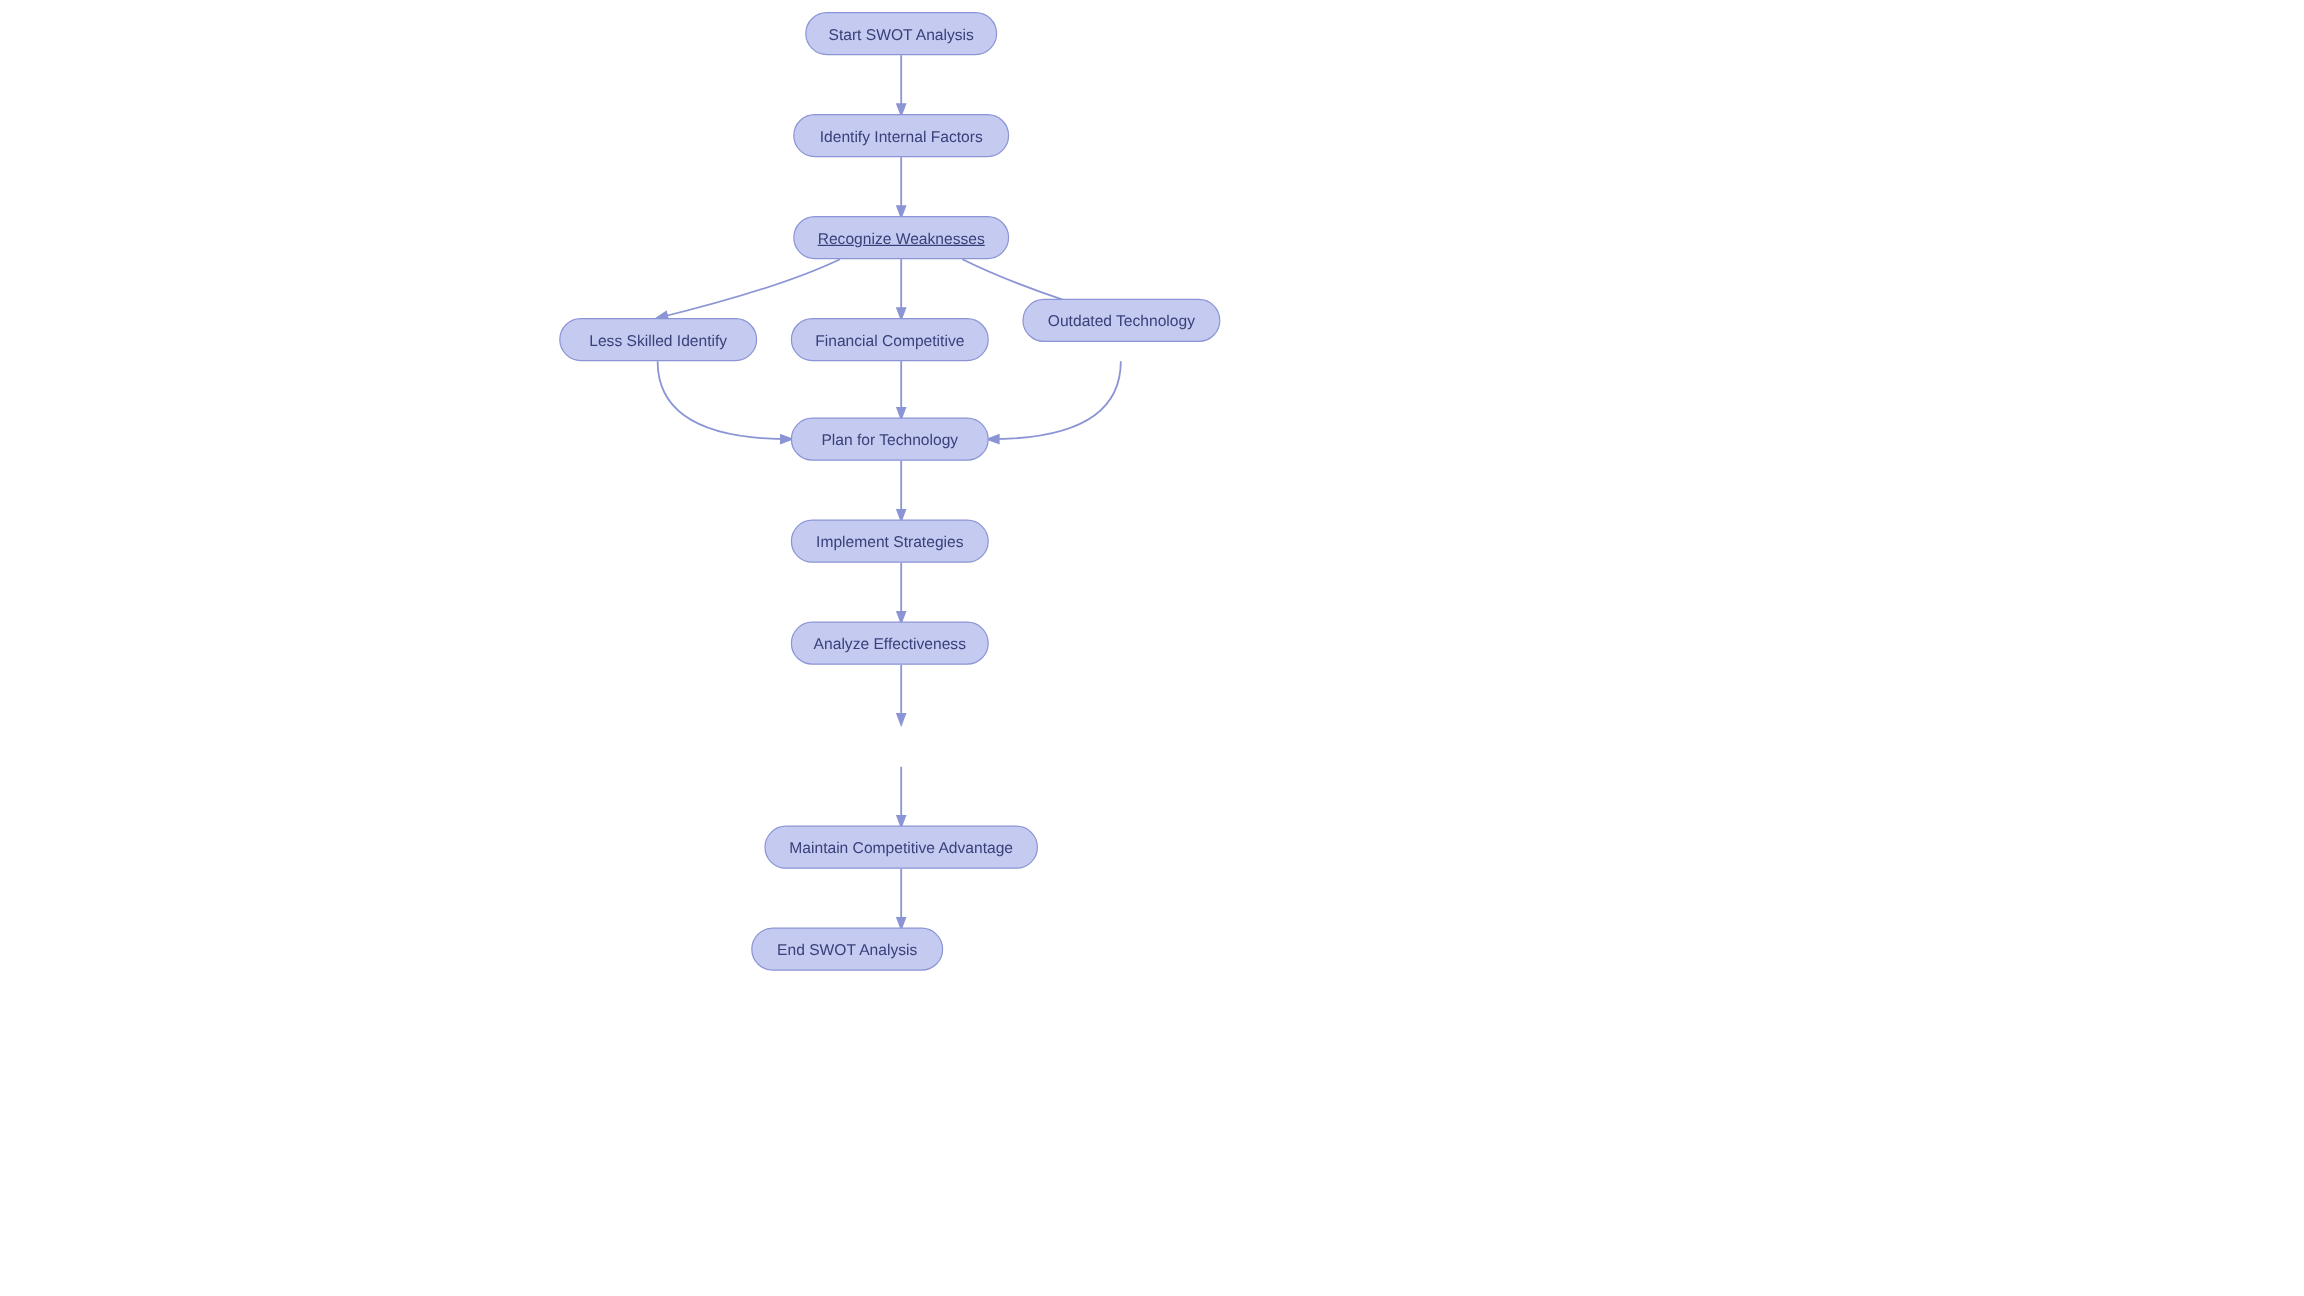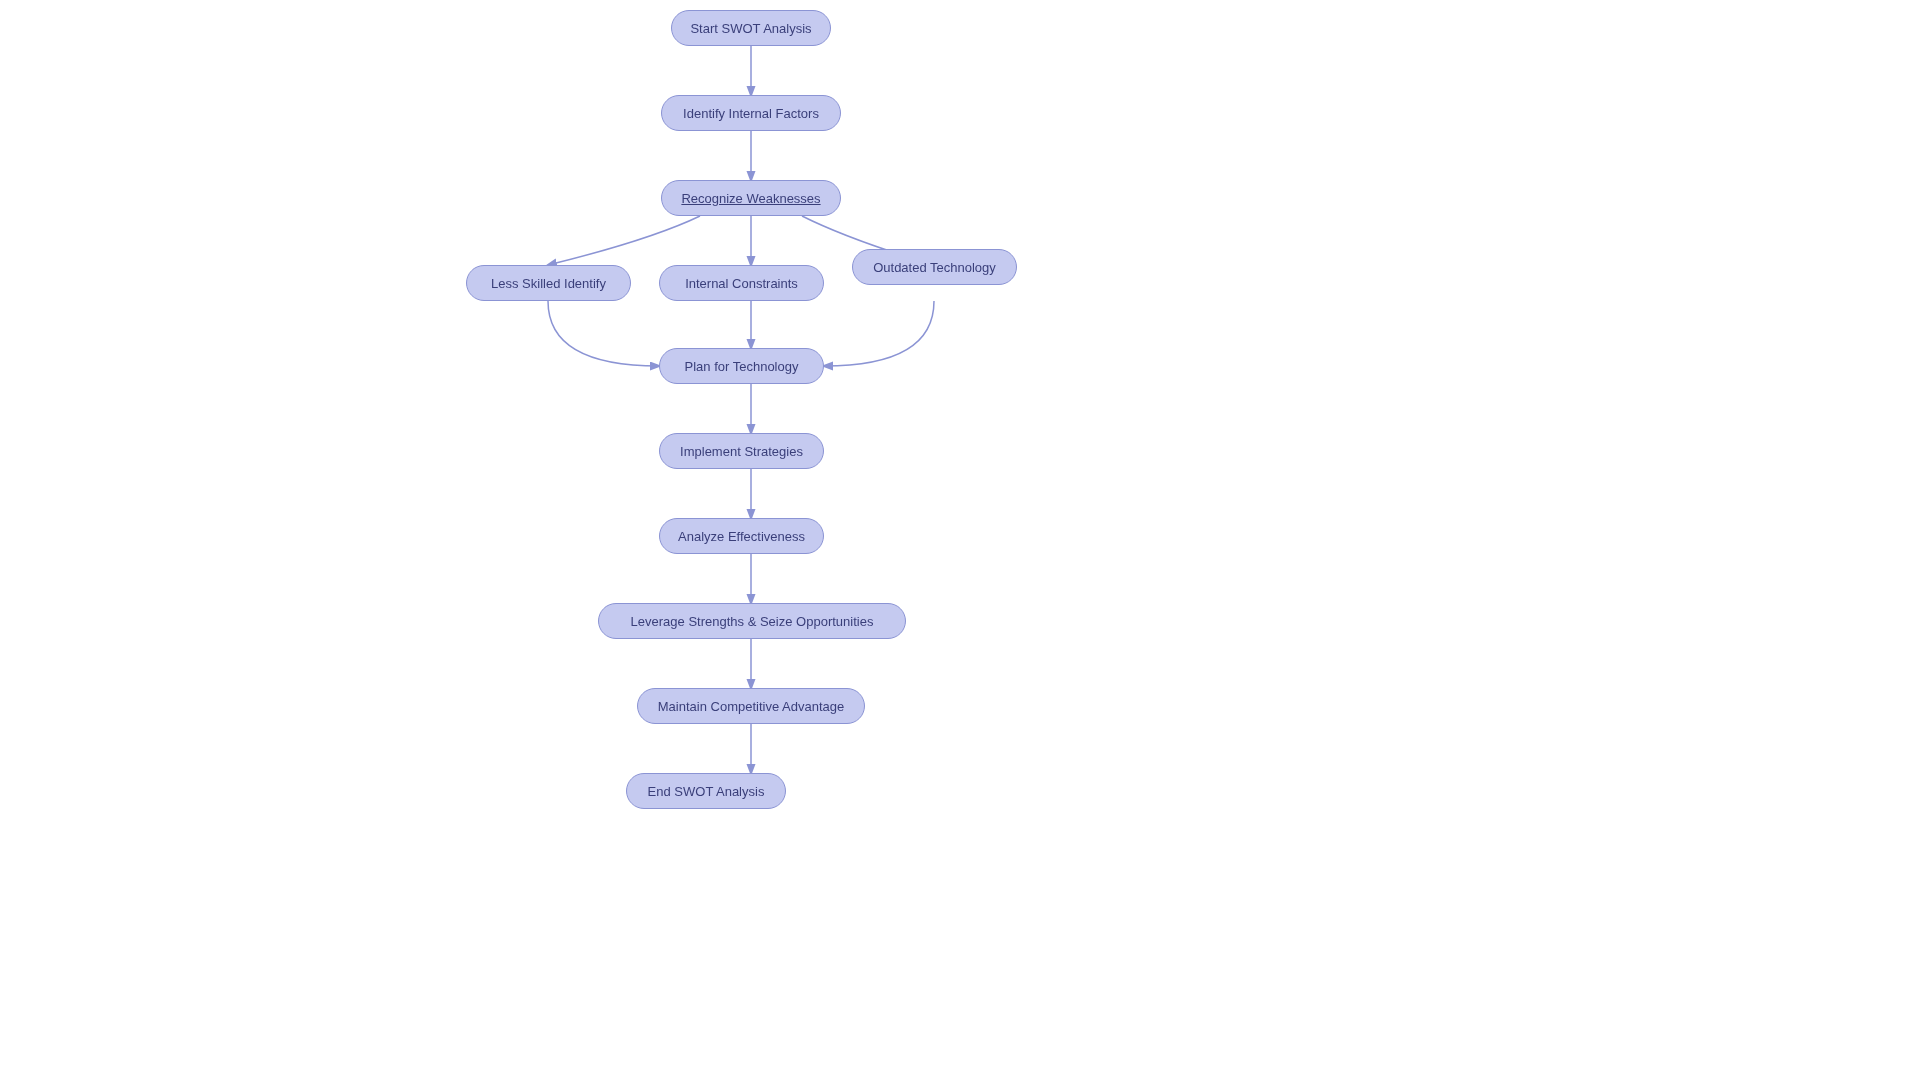--- a/index.html
+++ b/index.html
@@ -86,28 +86,27 @@
   </svg>
 
   <div class="node" style="left:671px; top:10px; width:160px; height:36px;">Start SWOT Analysis</div>
 
   <div class="node" style="left:661px; top:95px; width:180px; height:36px;">Identify Internal Factors</div>
 
   <div class="node" style="left:661px; top:180px; width:180px; height:36px;text-decoration:underline;">Recognize Weaknesses</div>
 
   <div class="node" style="left:466px; top:265px; width:165px; height:36px;">Less Skilled Identify</div>
 
-  <div class="node" style="left:659px; top:265px; width:165px; height:36px;">Internal Constraints</div>
+  <div class="node" style="left:659px; top:265px; width:165px; height:36px;">Financial Competitive</div>
 
   <div class="node" style="left:852px; top:249px; width:165px; height:36px;">Outdated Technology</div>
 
   <div class="node" style="left:659px; top:348px; width:165px; height:36px;">Plan for Technology</div>
 
   <div class="node" style="left:659px; top:433px; width:165px; height:36px;">Implement Strategies</div>
 
   <div class="node" style="left:659px; top:518px; width:165px; height:36px;">Analyze Effectiveness</div>
 
-  <div class="node" style="left:598px; top:603px; width:308px; height:36px;">Leverage Strengths &amp; Seize Opportunities</div>
 
   <div class="node" style="left:637px; top:688px; width:228px; height:36px;">Maintain Competitive Advantage</div>
 
   <div class="node" style="left:626px; top:773px; width:160px; height:36px;">End SWOT Analysis</div>
 </div>
 
 </body></html>

